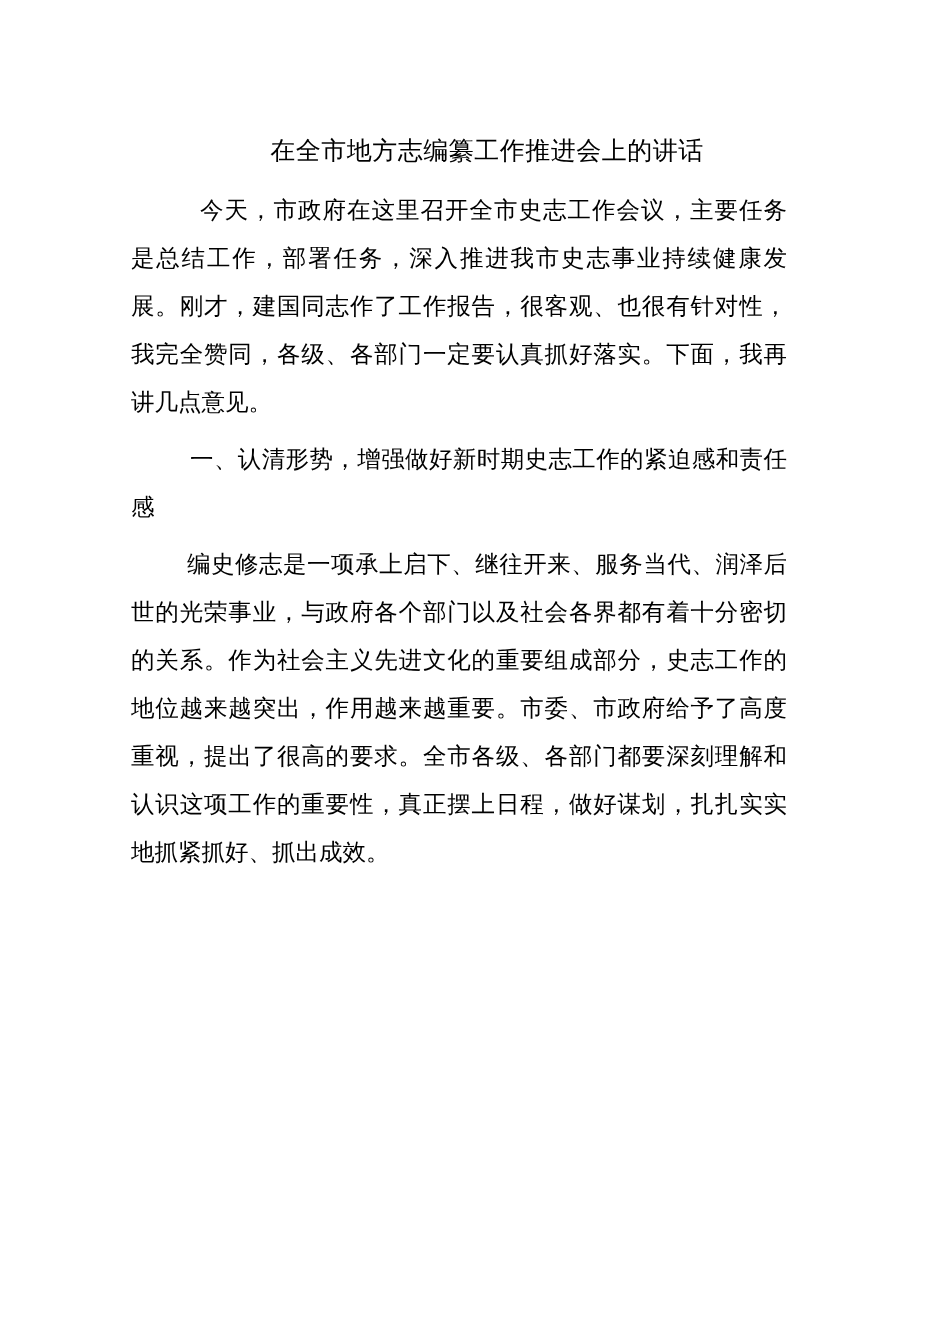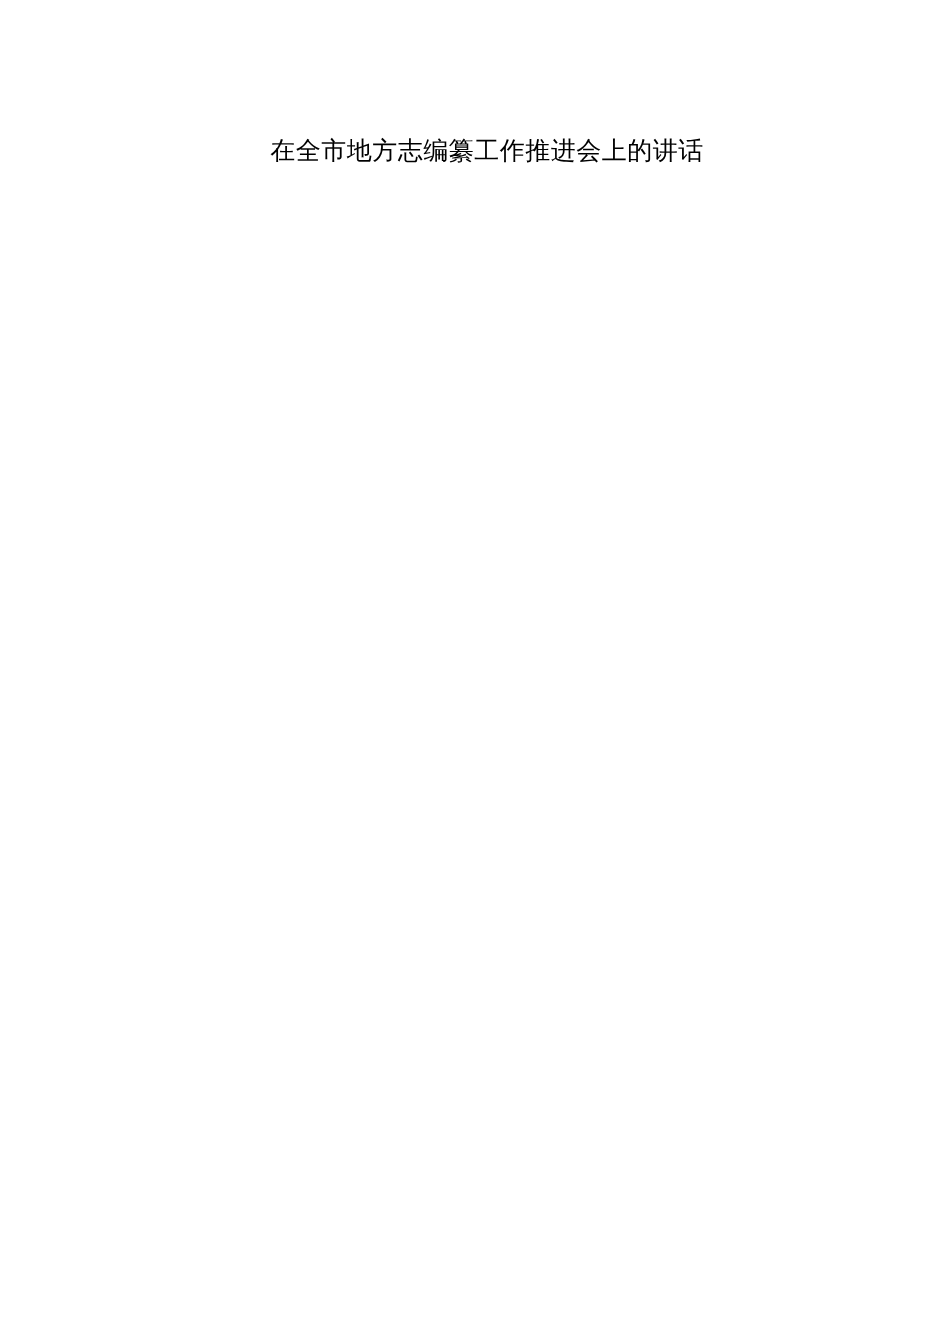--- a/index.html
+++ b/index.html
@@ -51,19 +51,22 @@
 </style>
 </head>
 <body>
 
 <div class="page">
 
   <h1 class="doc-title">在全市地方志编纂工作推进会上的讲话</h1>
 
   <div class="doc-content">
 
+    <p class="first-para">今天，市政府在这里召开全市史志工作会议，主要任务是总结工作，部署任务，深入推进我市史志事业持续健康发展。刚才，建国同志作了工作报告，很客观、也很有针对性，我完全赞同，各级、各部门一定要认真抓好落实。下面，我再讲几点意见。</p>
 
+    <p class="section-heading">一、认清形势，增强做好新时期史志工作的紧迫感和责任感</p>
 
+    <p>编史修志是一项承上启下、继往开来、服务当代、润泽后世的光荣事业，与政府各个部门以及社会各界都有着十分密切的关系。作为社会主义先进文化的重要组成部分，史志工作的地位越来越突出，作用越来越重要。市委、市政府给予了高度重视，提出了很高的要求。全市各级、各部门都要深刻理解和认识这项工作的重要性，真正摆上日程，做好谋划，扎扎实实地抓紧抓好、抓出成效。</p>
 
 
   </div>
 
 </div>
 
 </body></html>

